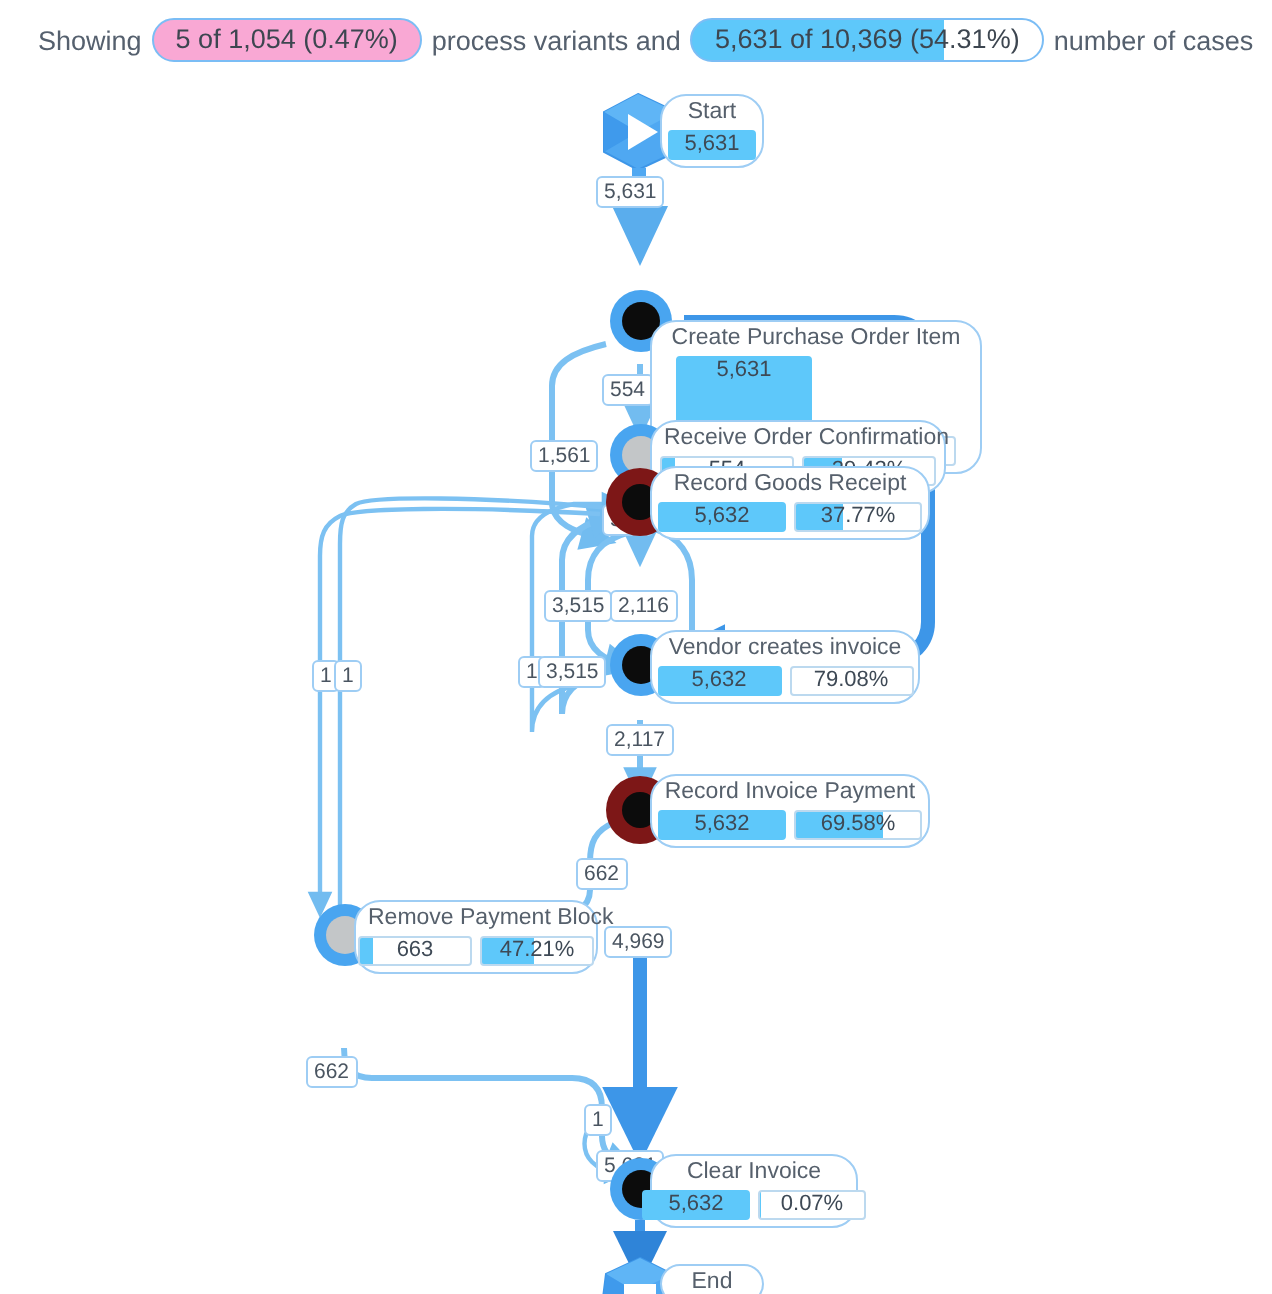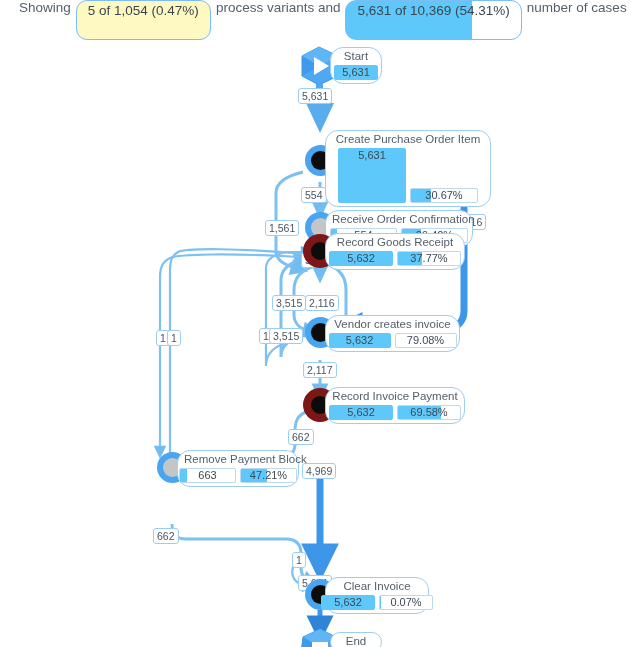--- a/index.html
+++ b/index.html
@@ -6,33 +6,33 @@
   body{
     width:636px;height:647px;
     background:#ffffff;
     font-family:"Liberation Sans","DejaVu Sans",sans-serif;
     overflow:hidden;
     position:relative;
   }
   
   #header{
     position:absolute;left:0;top:0;width:636px;height:40px;
-    display:flex;
+    display:flex;align-items:center;
     font-size:13.5px;color:#55606e;white-space:nowrap;
     padding-left:14px;box-sizing:border-box;
   }
   #header .txt{margin:0 5px;}
   .pill-outline{
     display:inline-block;
     border:1px solid #7bbdf5;
     border-radius:11px;
     padding:2px 11px 3px 11px;
     font-size:13.5px;
     color:#3d4650;
-    background:#fef9c3;
+    background:#f9a8d4;
     line-height:15px;
   }
   .pill-outline.filled{
     background:linear-gradient(to right,#5ec8fa 0%,#5ec8fa 72%,#ffffff 72%,#ffffff 100%);
   }
   
   #graph{
     position:absolute;left:0;top:40px;width:636px;height:607px;
   }
   #edges{position:absolute;left:0;top:0;width:636px;height:607px;}
@@ -186,21 +186,21 @@
     <span class="name">Start</span>
     <div class="metrics">
       <span class="metric" style="background:#5ec8fa;border-color:#5ec8fa;min-width:34px;">5,631</span>
     </div>
   </div>
 
   <div class="node" style="left:305px;top:105px;">
     <div class="ring" style="left:0;top:0;width:31px;height:31px;background:#49a5f0;"></div>
     <div class="ring" style="left:6px;top:6px;width:19px;height:19px;background:#0c0c0c;"></div>
   </div>
-  <div class="lbl" style="left:325px;top:90px;width:166px;">
+  <div class="lbl" style="left:325px;top:120px;width:166px;">
     <span class="name">Create Purchase Order Item</span>
     <div class="metrics">
       <span class="metric" style="background:#5ec8fa;border-color:#5ec8fa;min-width:58px;">5,631</span>
       <span class="metric" style="background:linear-gradient(to right,#5ec8fa 31%,#ffffff 31%);min-width:58px;margin-top:40px;">30.67%</span>
     </div>
   </div>
 
   <div class="node" style="left:305px;top:172px;">
     <div class="ring" style="left:0;top:0;width:31px;height:31px;background:#49a5f0;"></div>
     <div class="ring" style="left:6px;top:6px;width:19px;height:19px;background:#c3c6c8;"></div>

